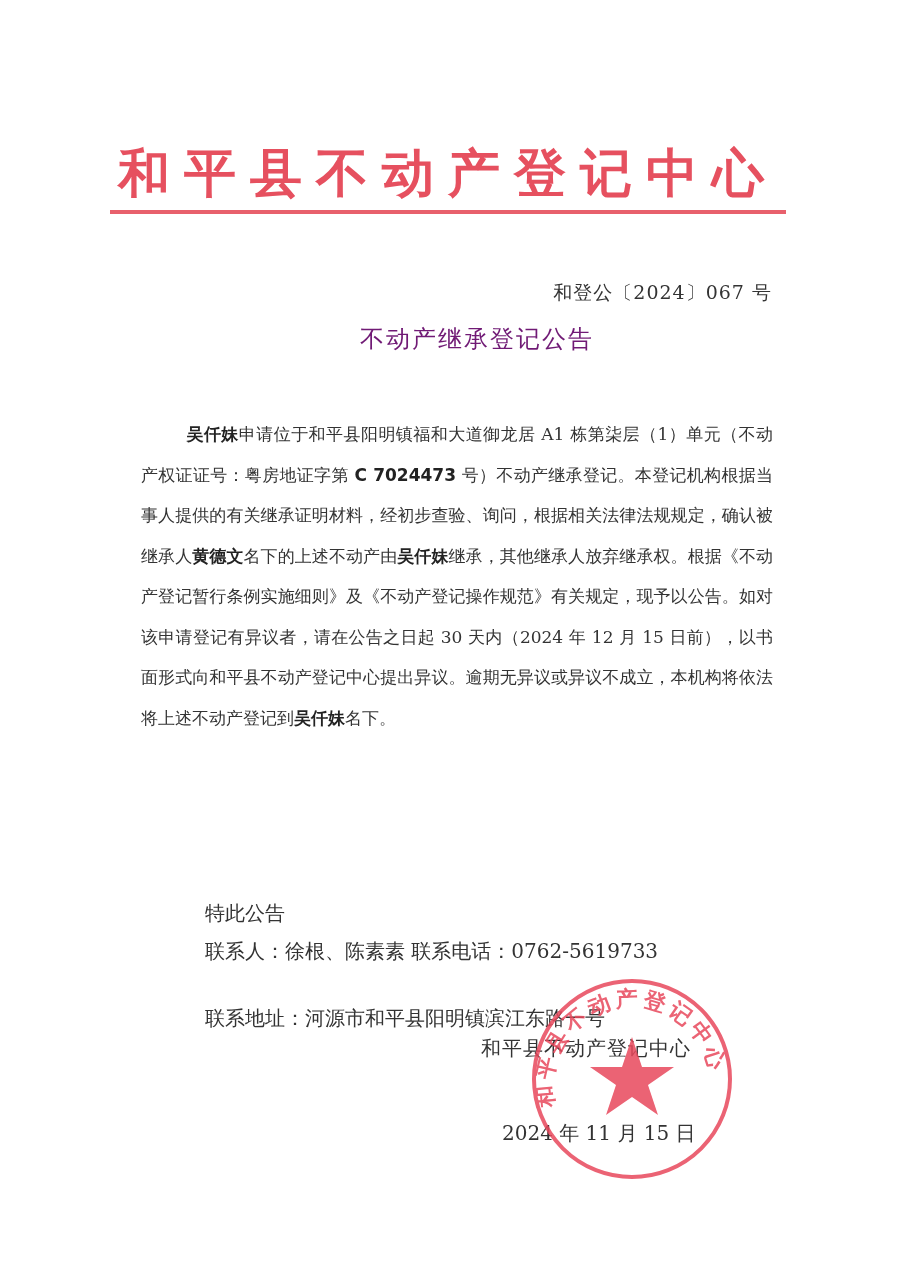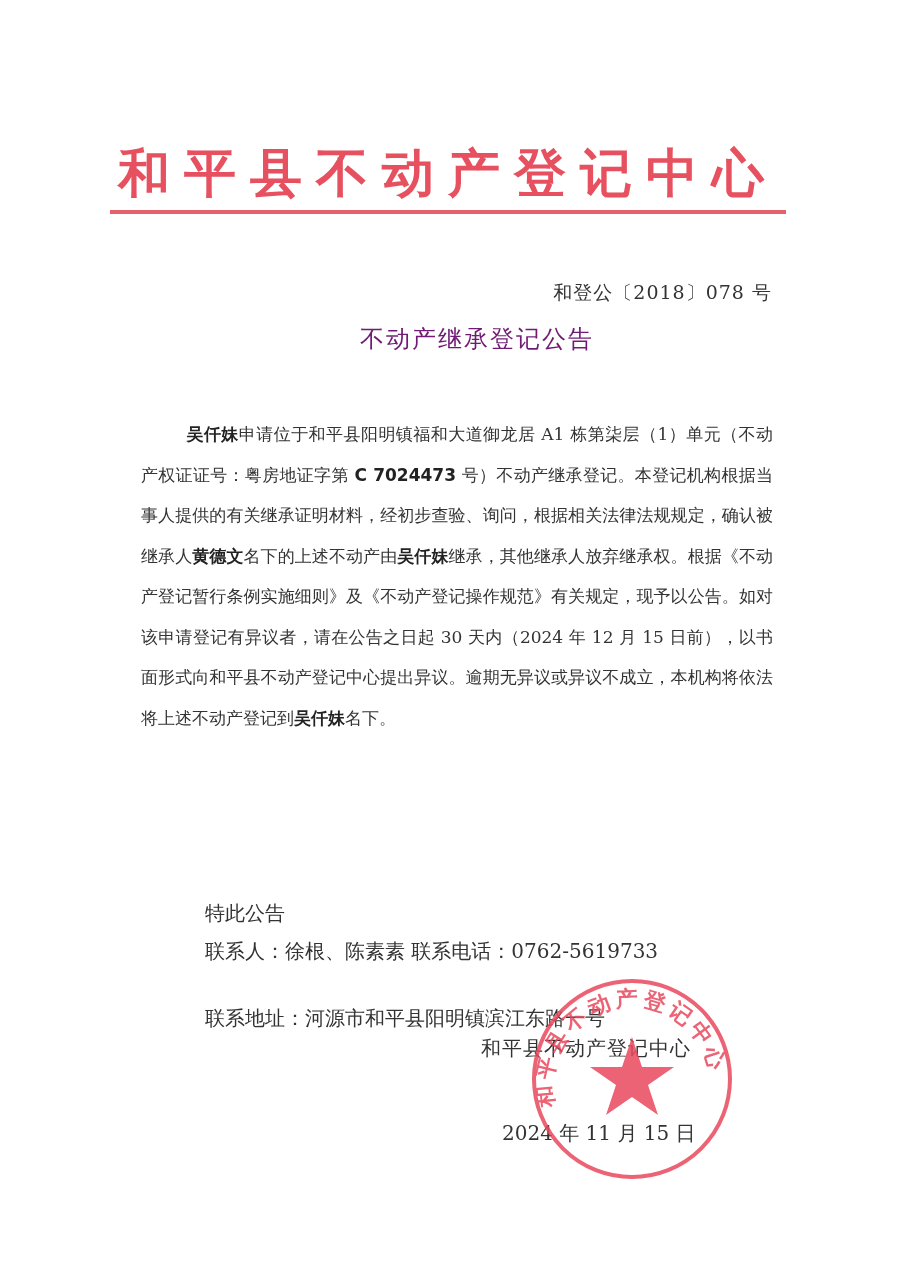--- a/index.html
+++ b/index.html
@@ -18,21 +18,21 @@
   .line { position:absolute; left:205px; font-size:20px; color:#333; }
   .sig { position:absolute; font-size:20px; color:#333; }
   .stamp { position:absolute; left:528px; top:975px; width:208px; height:208px; }
 </style>
 </head>
 <body>
 
 <div class="letterhead">和平县不动产登记中心</div>
 <div class="red-rule"></div>
 
-<div class="doc-number">和登公〔2018〕078 号</div>
+<div class="doc-number">和登公〔2024〕067 号</div>
 <div class="title">不动产继承登记公告</div>
 
 <div class="body-text"><span class="indent"></span><span class="b">吴仟妹</span><span>申请位于和平县阳明镇福和大道御龙居 A1 栋第柒层（1）单元（不动产权证证号：粤房地证字第 </span><span class="b">C 7024473</span><span> 号）不动产继承登记。本登记机构根据当事人提供的有关继承证明材料，经初步查验、询问，根据相关法律法规规定，确认被继承人</span><span class="b">黄德文</span><span>名下的上述不动产由</span><span class="b">吴仟妹</span><span>继承，其他继承人放弃继承权。根据《不动产登记暂行条例实施细则》及《不动产登记操作规范》有关规定，现予以公告。如对该申请登记有异议者，请在公告之日起 30 天内（2024 年 12 月 15 日前），以书面形式向和平县不动产登记中心提出异议。逾期无异议或异议不成立，本机构将依法将上述不动产登记到</span><span class="b">吴仟妹</span><span>名下。</span></div>
 
 <div class="line" style="top:892px;margin-top:8px;">特此公告</div>
 <div class="line" style="top:938px;">联系人：徐根、陈素素 联系电话：0762-5619733</div>
 <div class="line" style="top:985px;margin-top:20px;">联系地址：河源市和平县阳明镇滨江东路一号</div>
 
 <div class="sig" style="left:481px; top:1035px; letter-spacing:1px;">和平县不动产登记中心</div>
 <div class="sig" style="left:502px; top:1120px;">2024 年 11 月 15 日</div>

